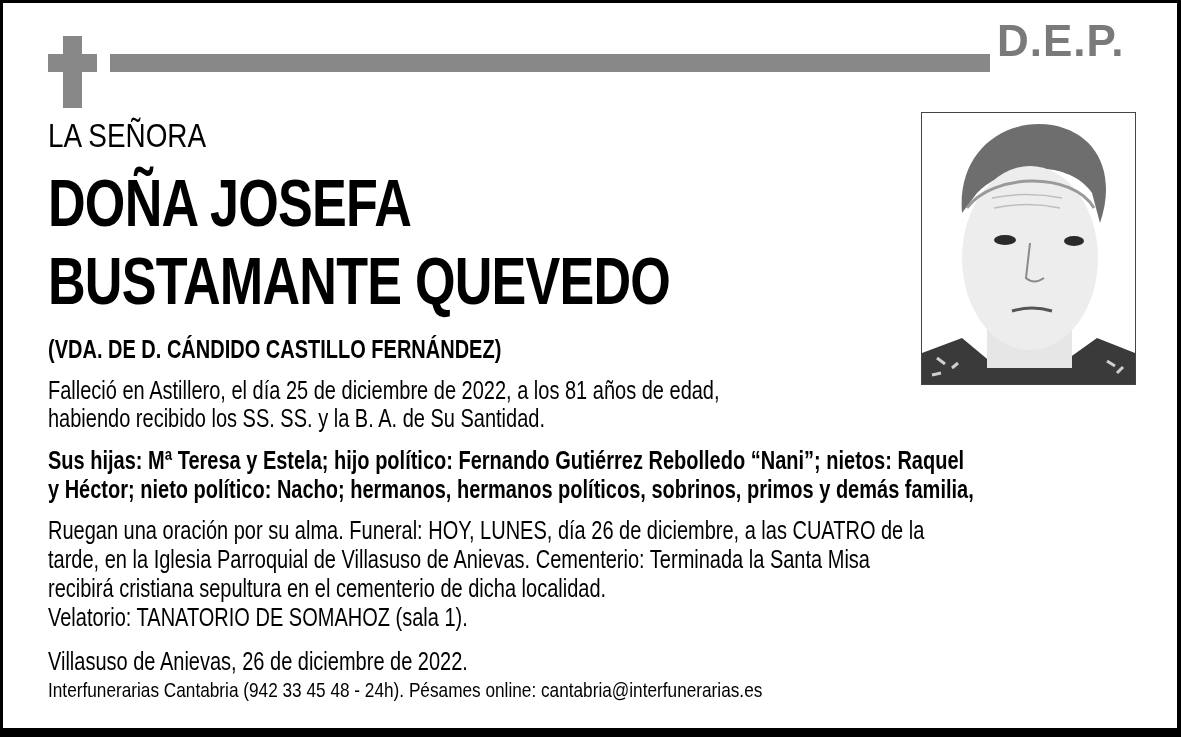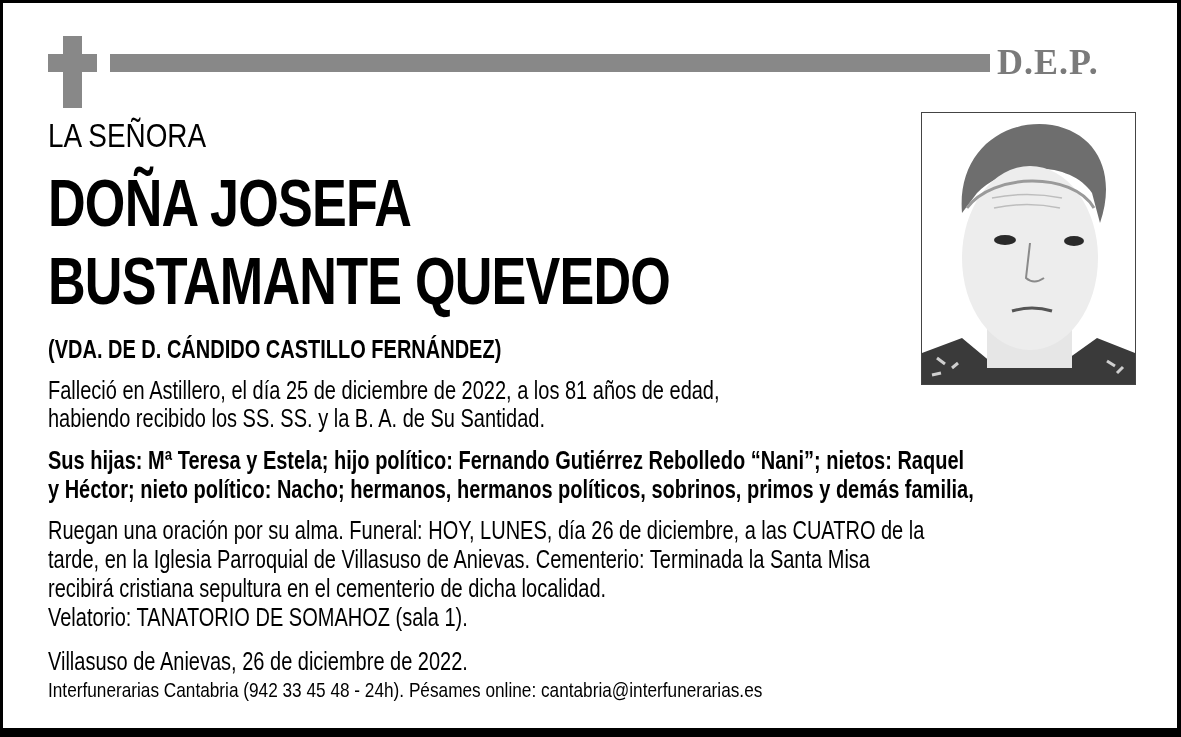--- a/index.html
+++ b/index.html
@@ -2,21 +2,21 @@
 <html><head>
 <meta charset="utf-8">
 <style>
   html, body { margin:0; padding:0; background:#ffffff; }
   body { width:1181px; height:737px; position:relative; overflow:hidden; font-family:"Liberation Sans", sans-serif; color:#000; }
   .frame { position:absolute; left:0; top:0; width:1181px; height:737px; box-sizing:border-box; border-left:3px solid #000; border-top:3px solid #000; border-right:4px solid #000; }
   .bottom-bar { position:absolute; left:0; top:728px; width:1181px; height:9px; background:#000; }
   .cross-v { position:absolute; left:63px; top:36px; width:19px; height:72px; background:#888; }
   .cross-h { position:absolute; left:48px; top:54px; width:49px; height:18px; background:#888; }
   .rule { position:absolute; left:110px; top:54px; width:880px; height:18px; background:#888; }
-  .dep { position:absolute; left:997px; top:40px; font-size:36px; font-weight:bold; color:#7a7a7a; letter-spacing:1px; line-height:44px;font-family:Liberation Serif, serif; }
+  .dep { position:absolute; left:997px; top:19px; font-size:44px; font-weight:bold; color:#7a7a7a; letter-spacing:1px; line-height:44px; }
   .txt { position:absolute; left:48px; white-space:nowrap; transform-origin:left top; }
   .senora { top:116px; font-size:34px; line-height:38px; transform:scaleX(0.82); }
   .name { font-size:66px; font-weight:bold; line-height:70px; transform:scaleX(0.79); letter-spacing:-1px; }
   .name1 { top:168px; }
   .name2 { top:246px; }
   .vda { top:334px; font-size:25px; font-weight:bold; line-height:30px; transform:scaleX(0.80); }
   .body { font-size:25px; line-height:28px; transform:scaleX(0.80); }
   .bold { font-weight:bold; }
   .photo { position:absolute; left:921px; top:112px; width:213px; height:271px; border:1px solid #444; background:#fff; overflow:hidden; }
 </style>

